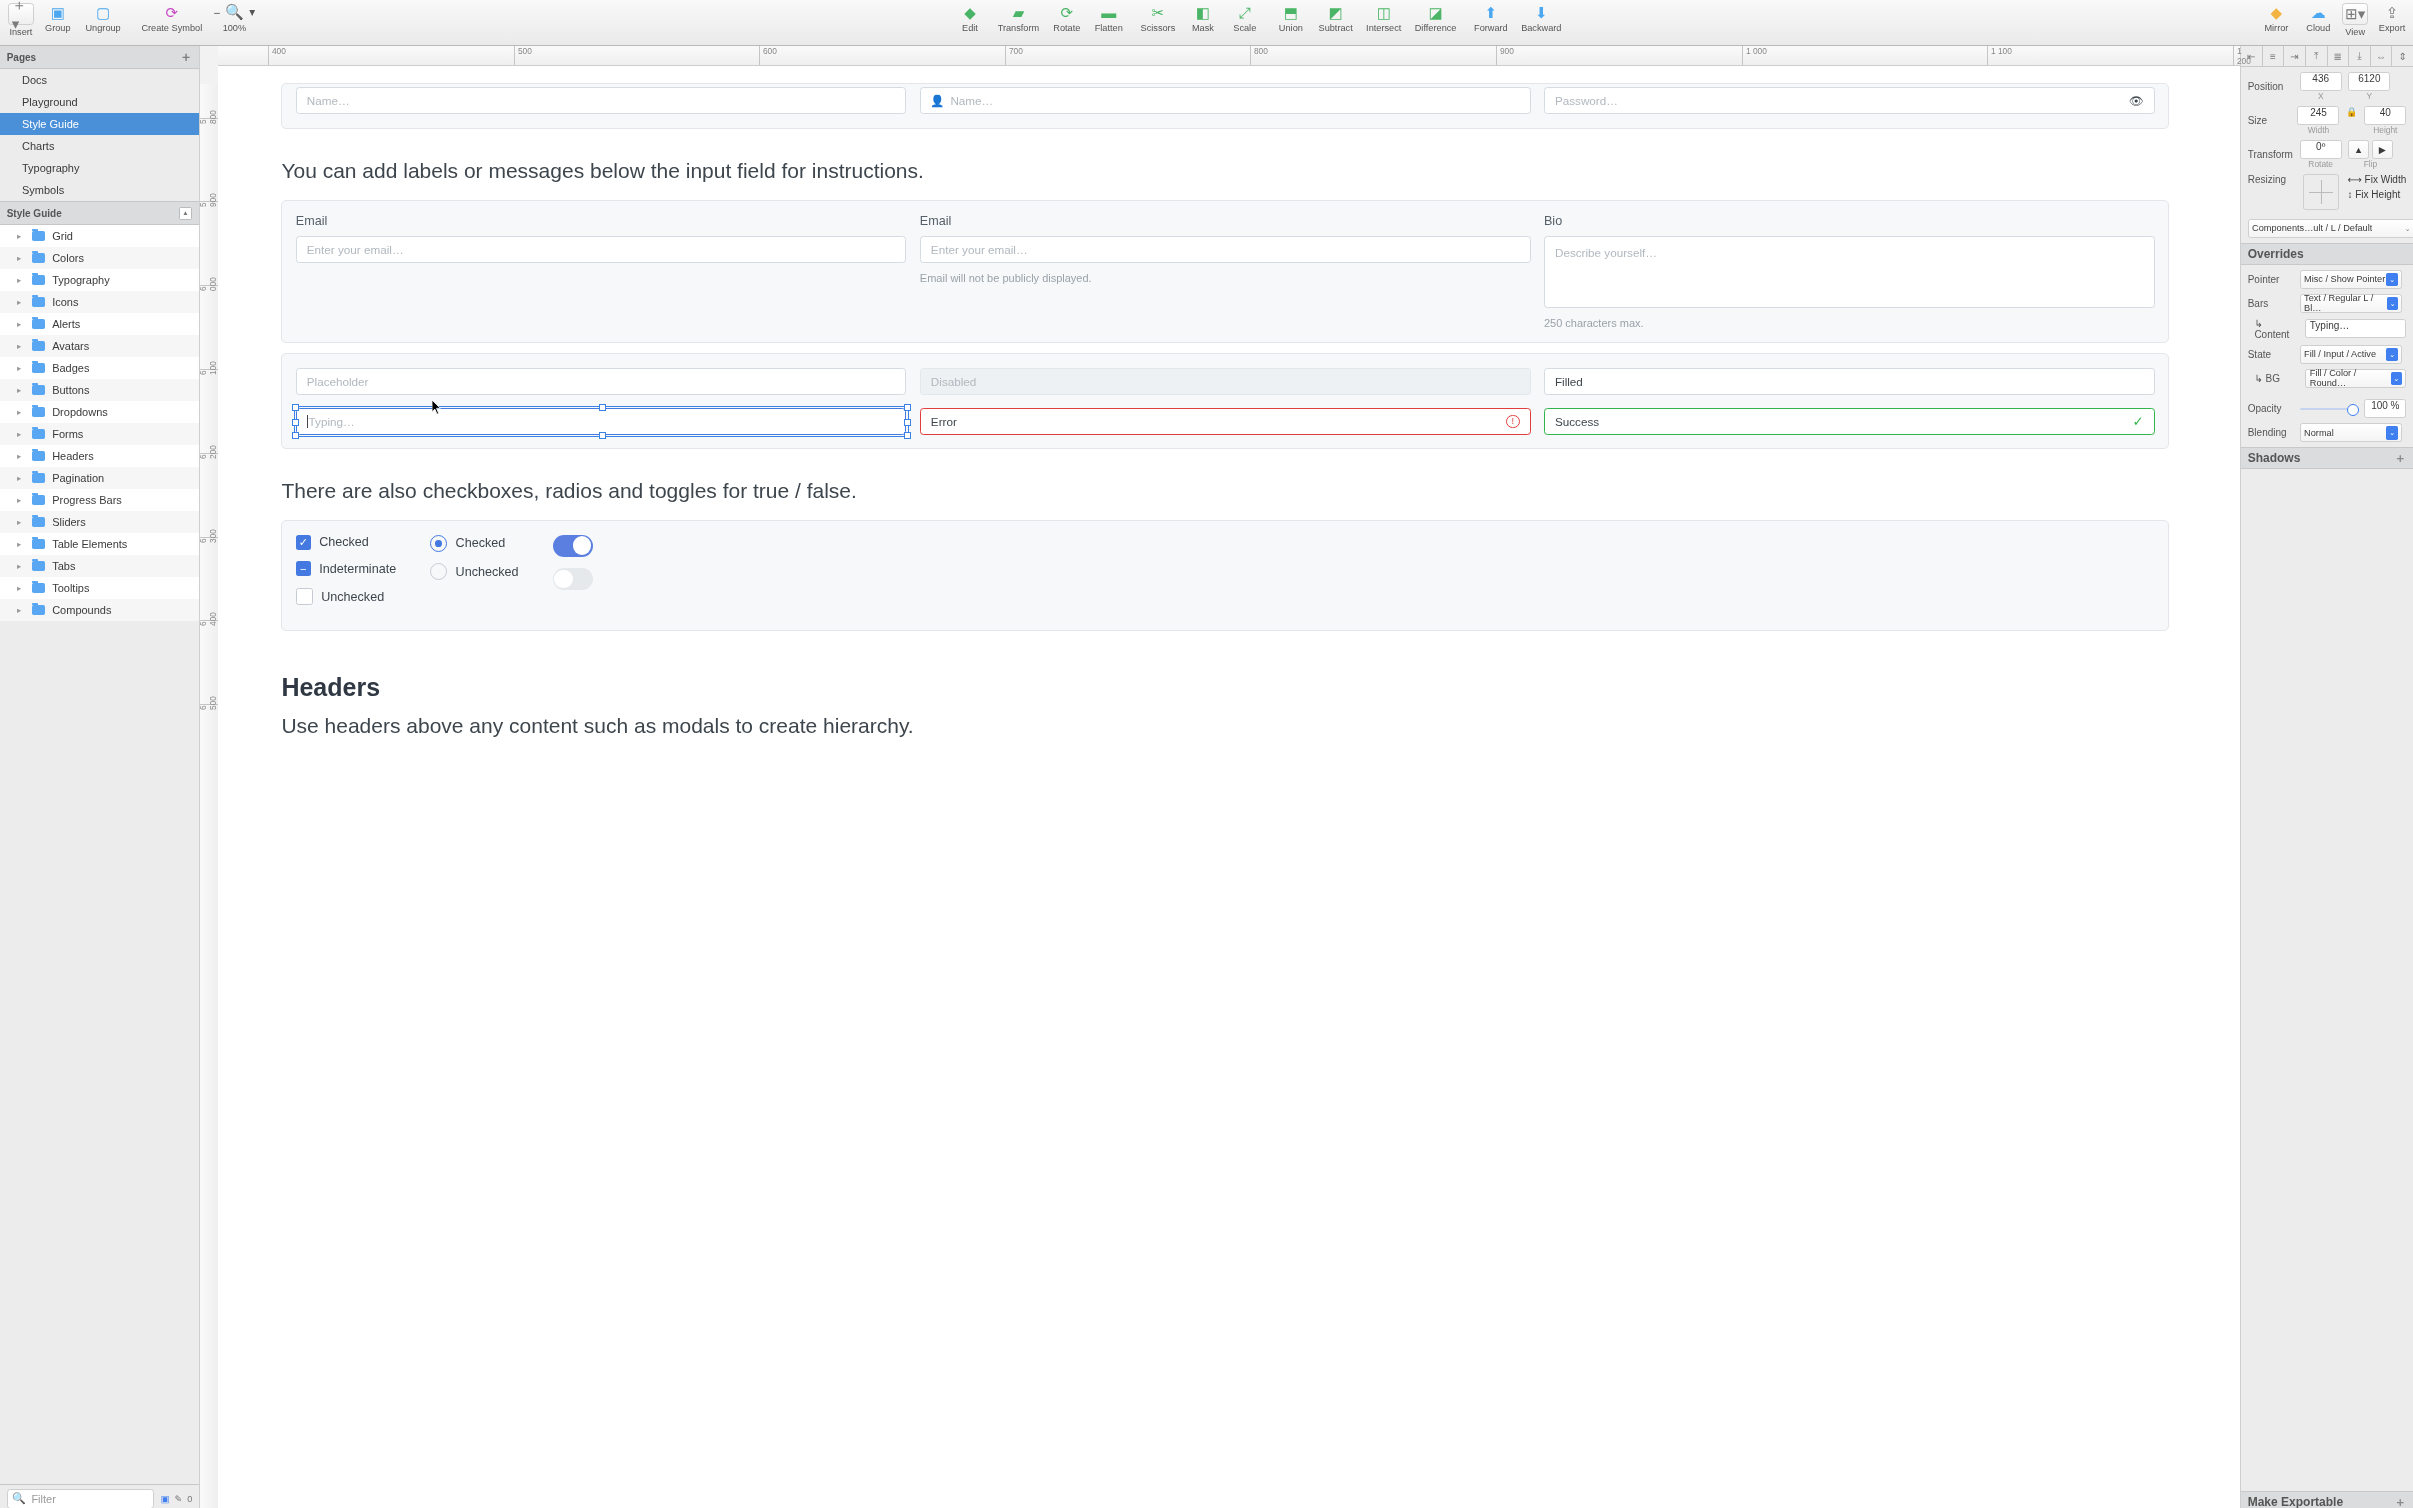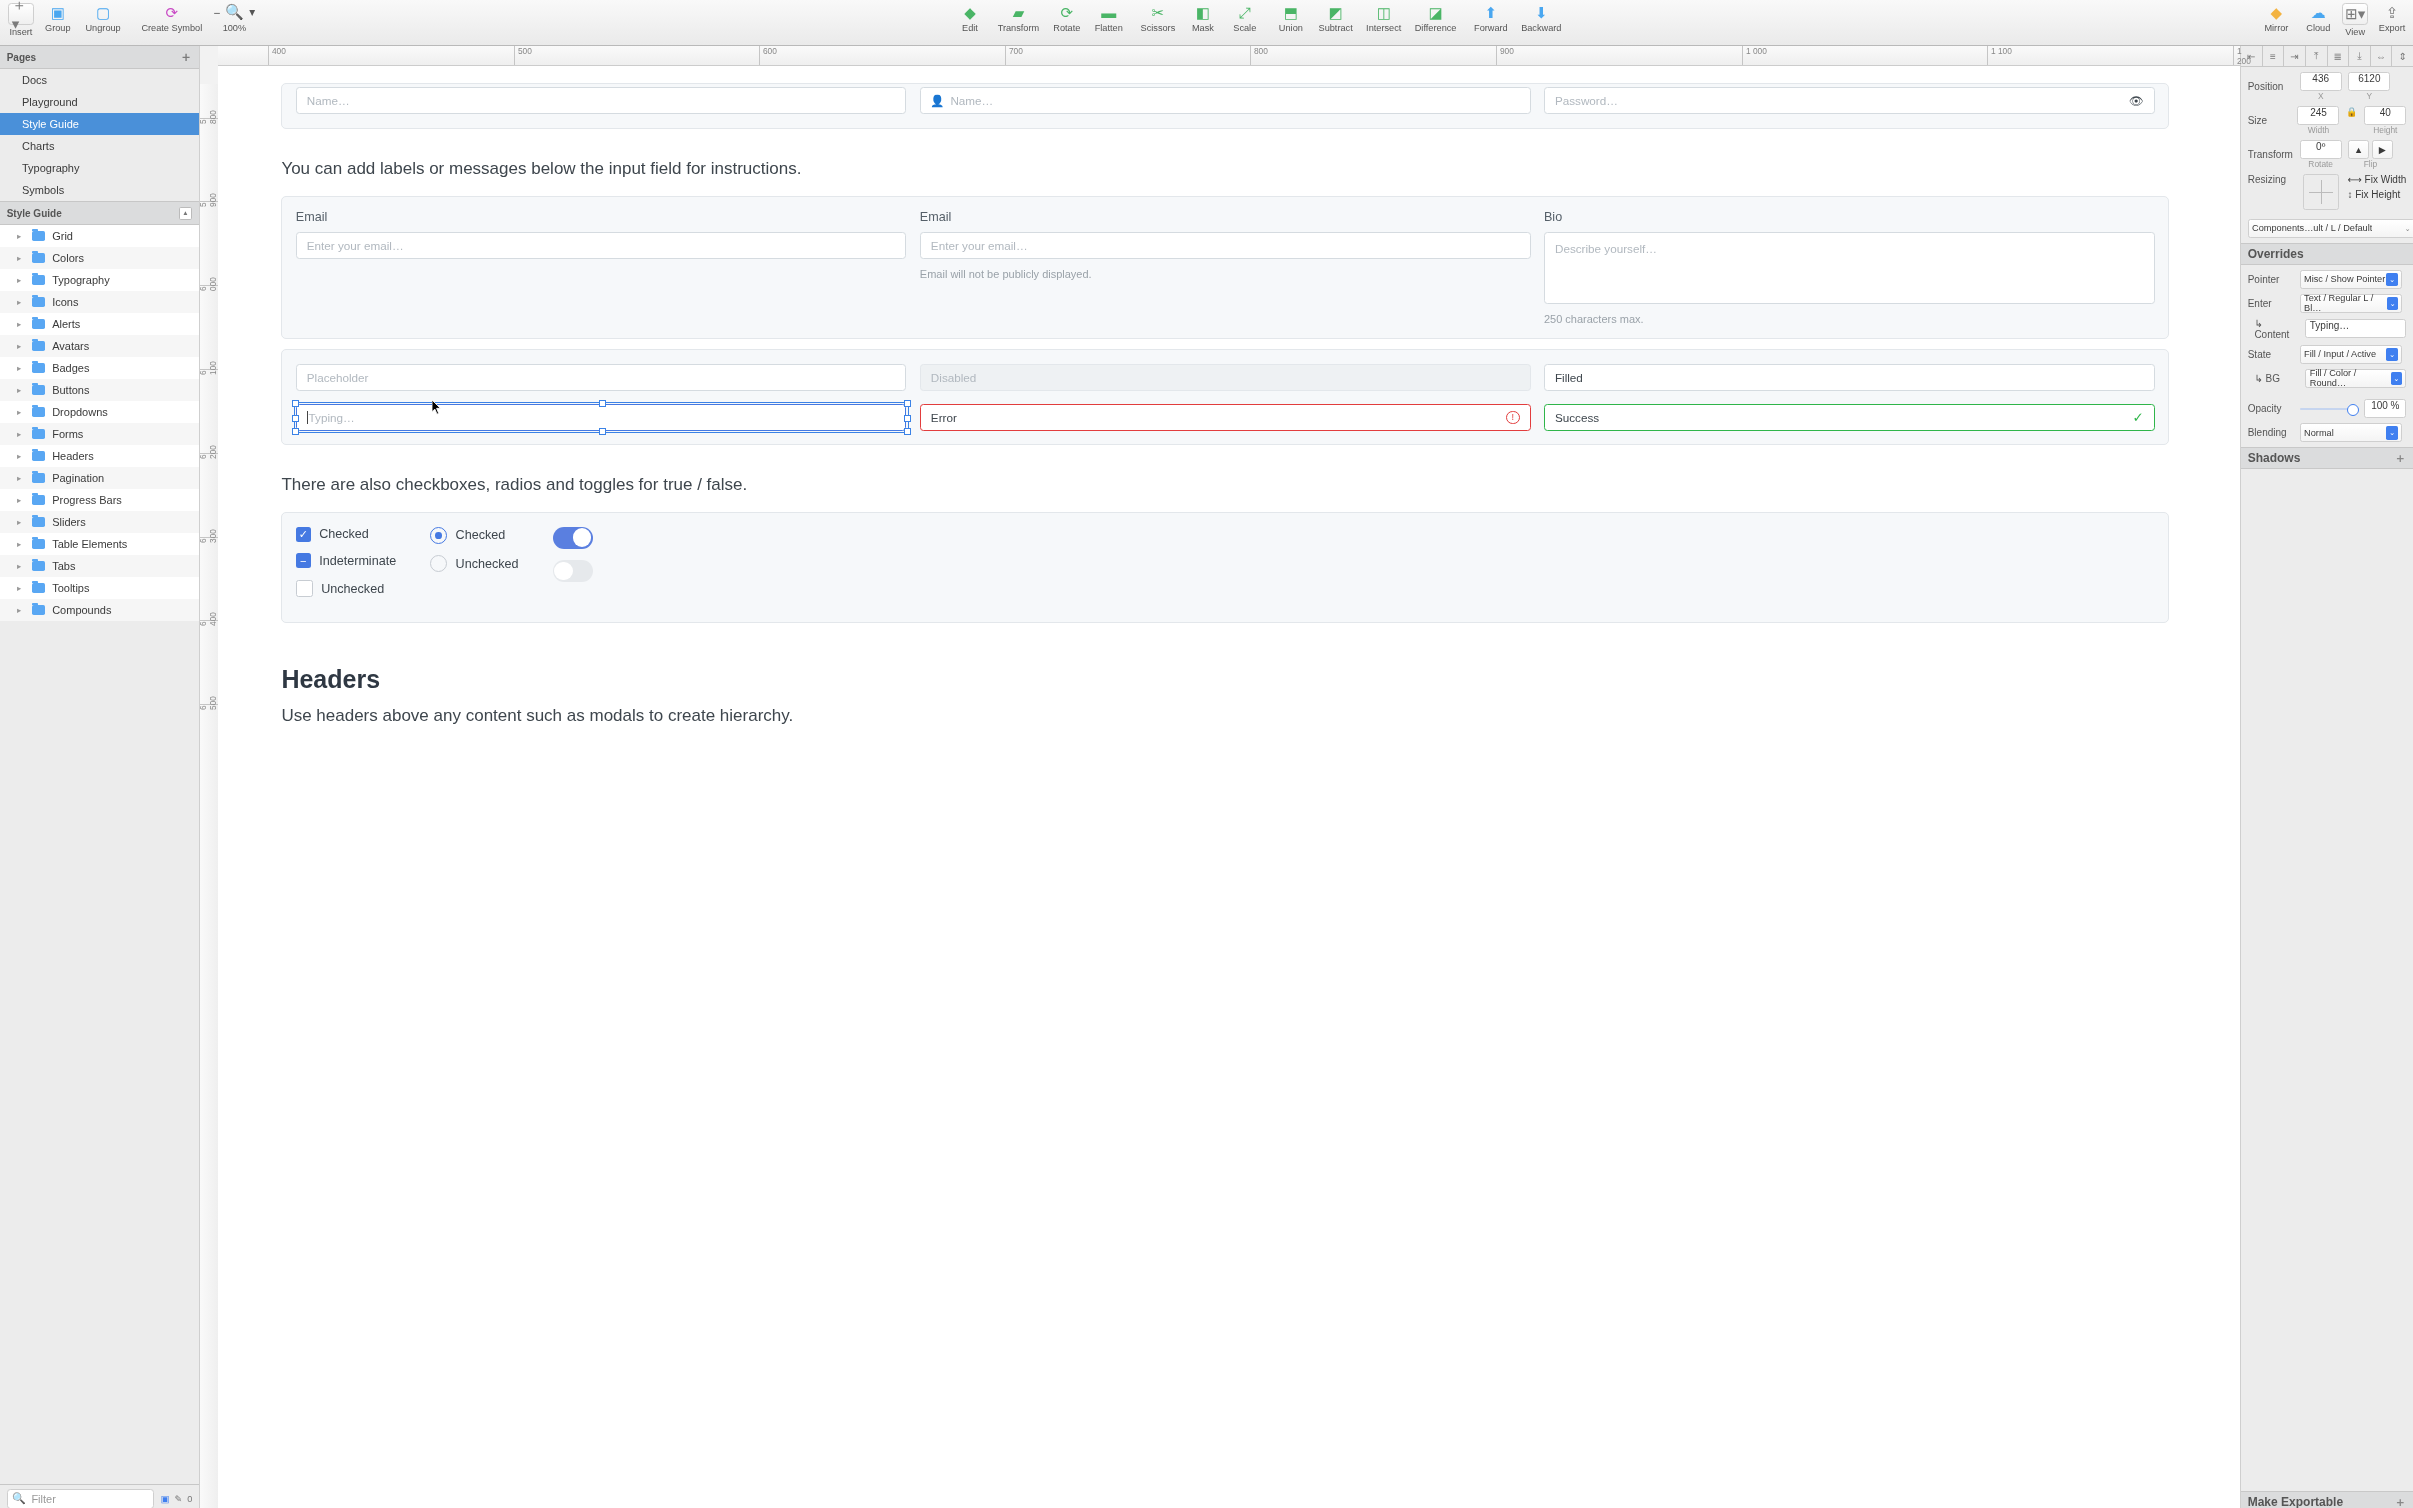--- a/index.html
+++ b/index.html
@@ -114,21 +114,21 @@
   }
 
   
   .ui-input {
     height: 27px; border:0.8px solid #d5dbe0; border-radius:3.4px; background:#fff;
     display:flex; align-items:center; padding:0 10px; color:#b1b8bf; font-size:11.7px; gap:5px;
     box-sizing:border-box;
   }
   .row3 { display:flex; gap:13.4px; }
   .row3 > * { flex:1; }
-  .heading { font-size: 17px; font-weight:500; color:#3e464d; margin: 30px 0 17px; }
+  .heading { font-size: 21px; font-weight:500; color:#3e464d; margin: 30px 0 17px; }
   .section { border:0.8px solid #e3e7eb; border-radius:5px; padding:13.4px; background:var(--artboard-bg); }
   .field-label { font-size:12.6px; color:#566069; margin-bottom:8.4px; }
   .helper { font-size:11px; color:#9aa2a9; margin-top:8.4px; }
   .textarea { height: 72px; align-items:flex-start; padding-top:8.4px; }
 
   .state-placeholder { color:#b1b8bf;align-items:center; }
   .state-filled { color:#3e464d; }
   .state-disabled { background:#eef1f3; color:#b1b8bf; border-color:#e3e7eb; }
   .state-active { border:0.8px solid #4579e2; color:#b1b8bf; position:relative; }
   .state-error { border:0.8px solid var(--red); color:#3e464d; justify-content:space-between; }
@@ -677,21 +677,21 @@
       </div>
     <div class="insp-body">
       <div class="insp-row">
           <span class="k">Pointer</span>
         <div class="mini-select">
             <span>Misc / Show Pointer</span>
             <span class="arr">⌄</span>
           </div>
         </div>
       <div class="insp-row">
-          <span class="k">Enter</span>
+          <span class="k">Bars</span>
         <div class="mini-select">
             <span>Text / Regular L / Bl…</span>
             <span class="arr">⌄</span>
           </div>
         </div>
       <div class="insp-row">
           <span class="k" style="padding-left:6.7px;">↳ <span>Content</span></span>
         <div class="mini-input w112" style="text-align:left;padding:0 3.4px;">Typing…</div>
         </div>
       <div class="insp-row">

